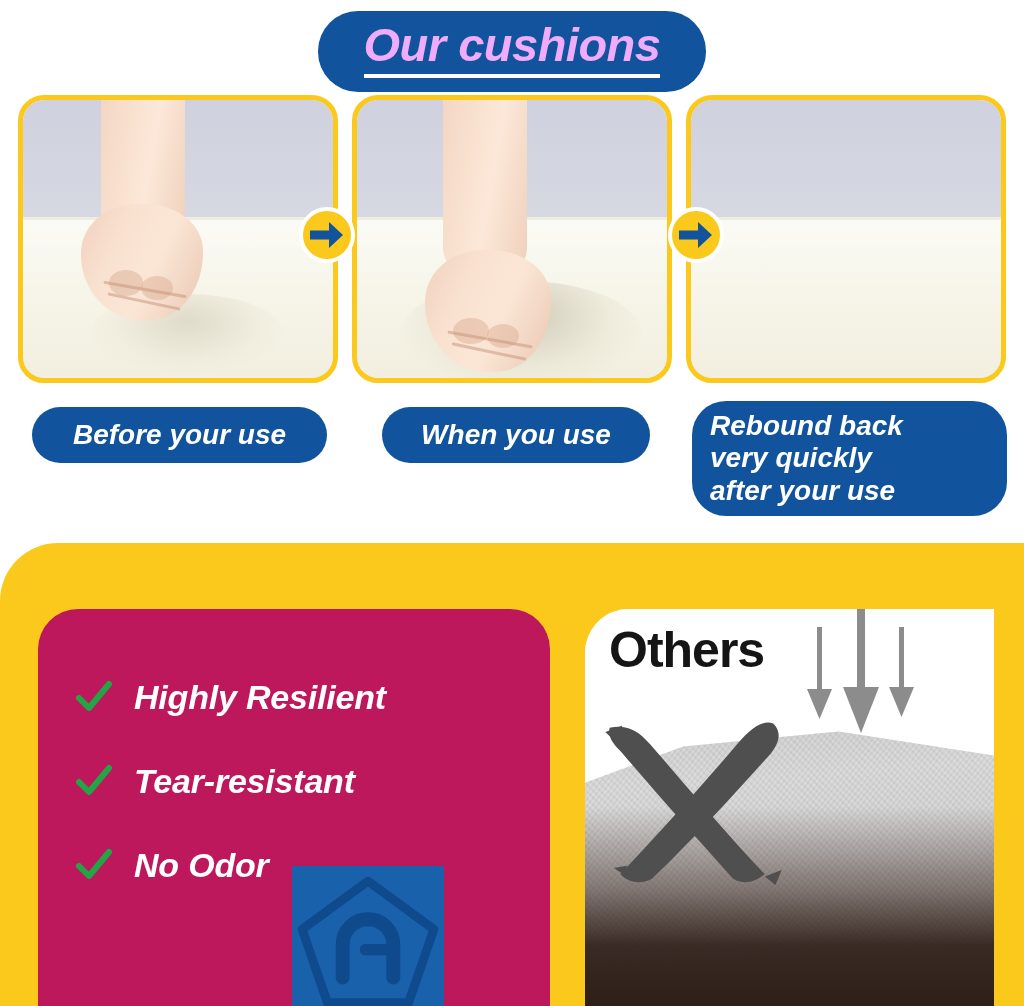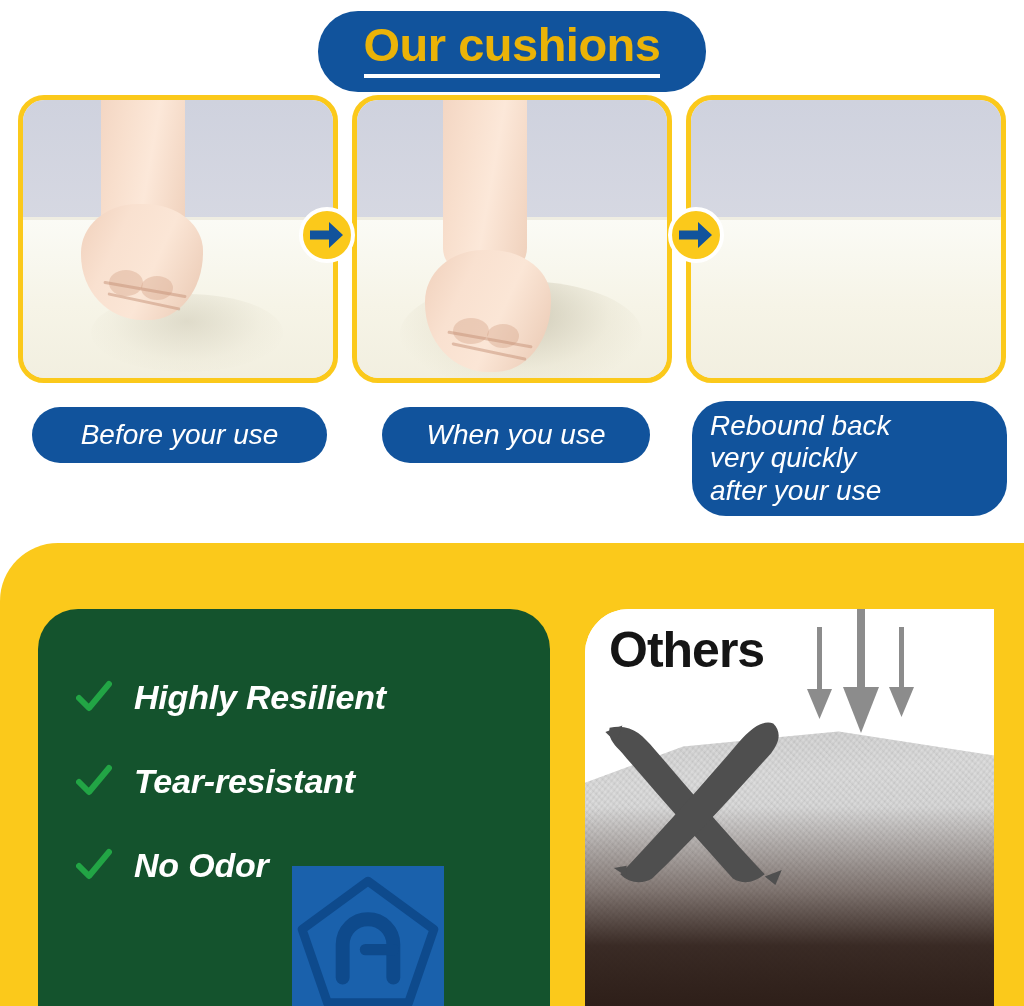--- a/index.html
+++ b/index.html
@@ -24,23 +24,24 @@
   }
   .title-banner {
     background: #11539C;
     border-radius: 40px;
     padding: 9px 46px 14px 46px;
     display: flex;
     flex-direction: column;
     align-items: center;
   }
   .title-text {
-    color: #eab308;
+    color: #f0abfc;
     font-size: 47px;
     font-weight: bold;
+    font-style: italic;
     letter-spacing: -0.5px;
     line-height: 1.05;
     white-space: nowrap;
   }
   .title-rule {
     height: 4px;
     background: #ffffff;
     width: 100%;
     margin-top: 5px;
   }
@@ -147,21 +148,21 @@
     position: relative;
     width: 1024px;
     height: 145px;
     padding: 0 18px;
   }
   .pill {
     position: absolute;
     background: #11539C;
     color: #ffffff;
     border-radius: 34px;
-    font-weight: normal;
+    font-weight: bold;
     font-style: italic;
     display: flex;
     flex-direction: column;
     justify-content: center;
   }
   .pill-1 { left: 32px;  top: 12px; width: 295px; height: 56px; align-items: center; font-size: 28px; }
   .pill-2 { left: 382px; top: 12px; width: 268px; height: 56px; align-items: center; font-size: 28px; }
   .pill-3 { left: 692px; top: 6px;  width: 315px; height: 115px; padding: 8px 0 8px 18px; font-size: 28px; line-height: 1.16; }
   .pill-3 .ln { white-space: nowrap; }
 
@@ -176,21 +177,21 @@
     border-top-left-radius: 58px;
   }
 
   
   .features-card {
     position: absolute;
     left: 38px;
     top: 66px;
     width: 512px;
     height: 397px;
-    background: #14532d;
+    background: #be185d;
     border-radius: 40px 40px 0 0;
     overflow: hidden;
     padding: 46px 0 0 38px;
   }
   .feature-row {
     display: flex;
     align-items: center;
     height: 84px;
     gap: 22px;
   }

